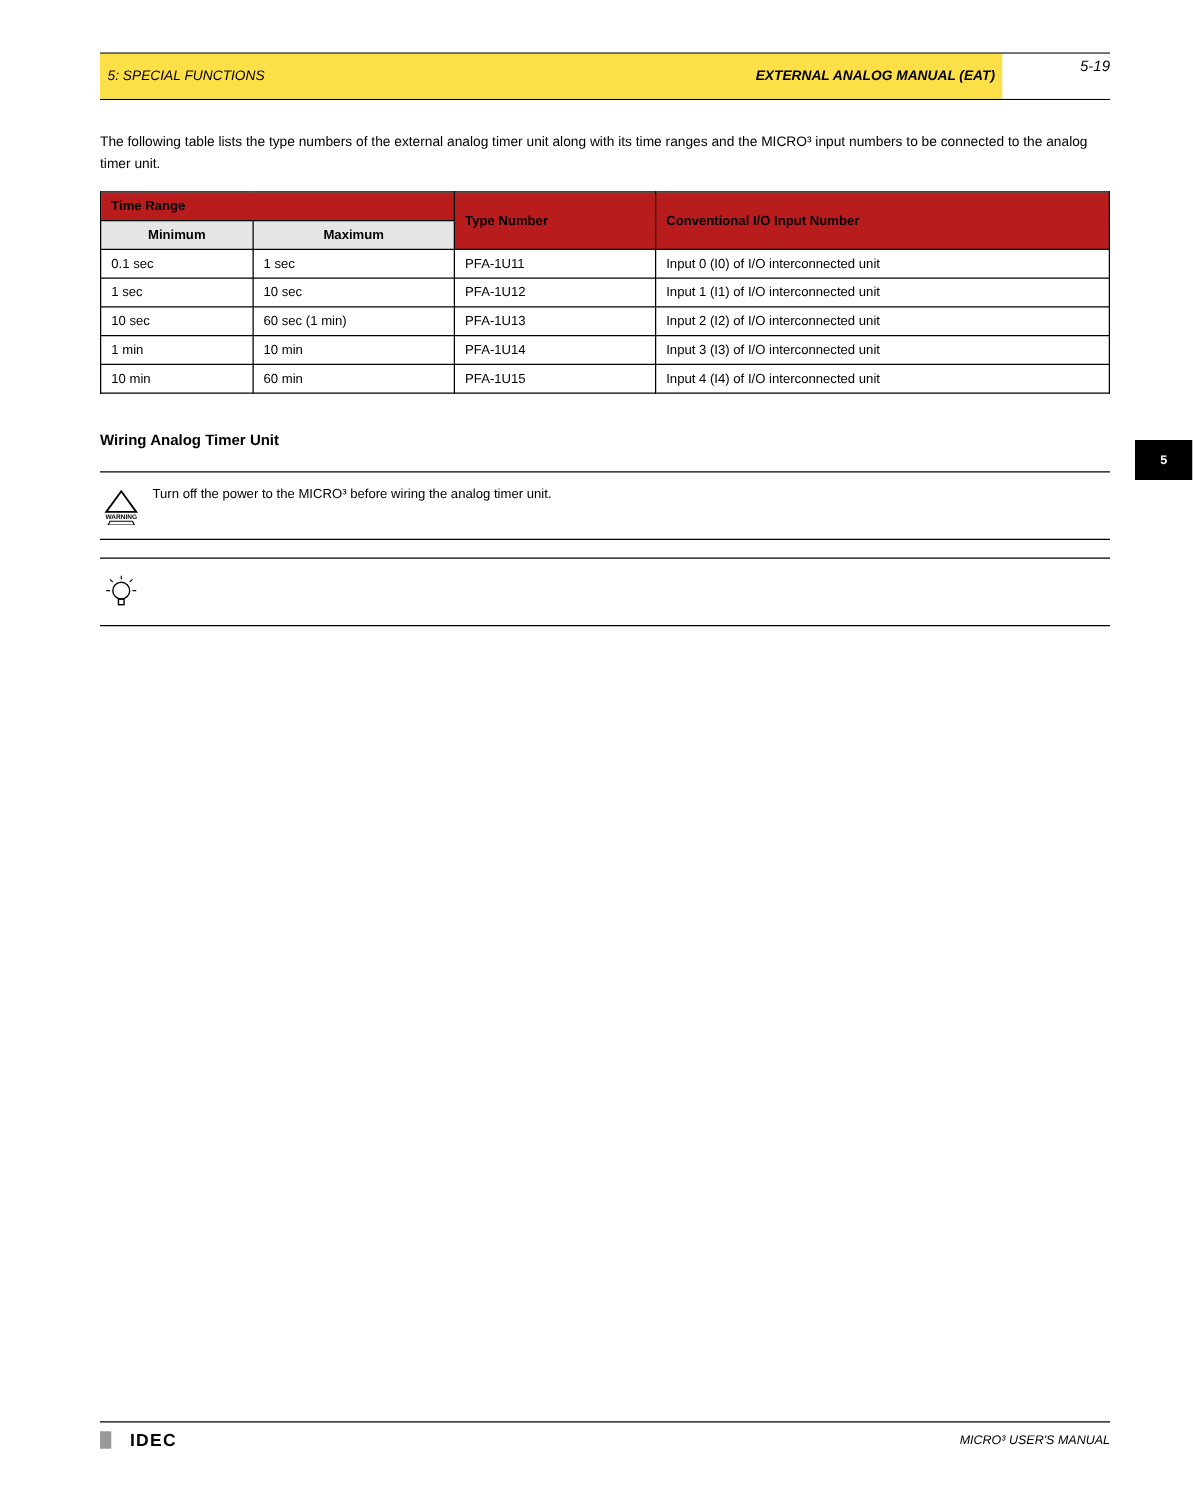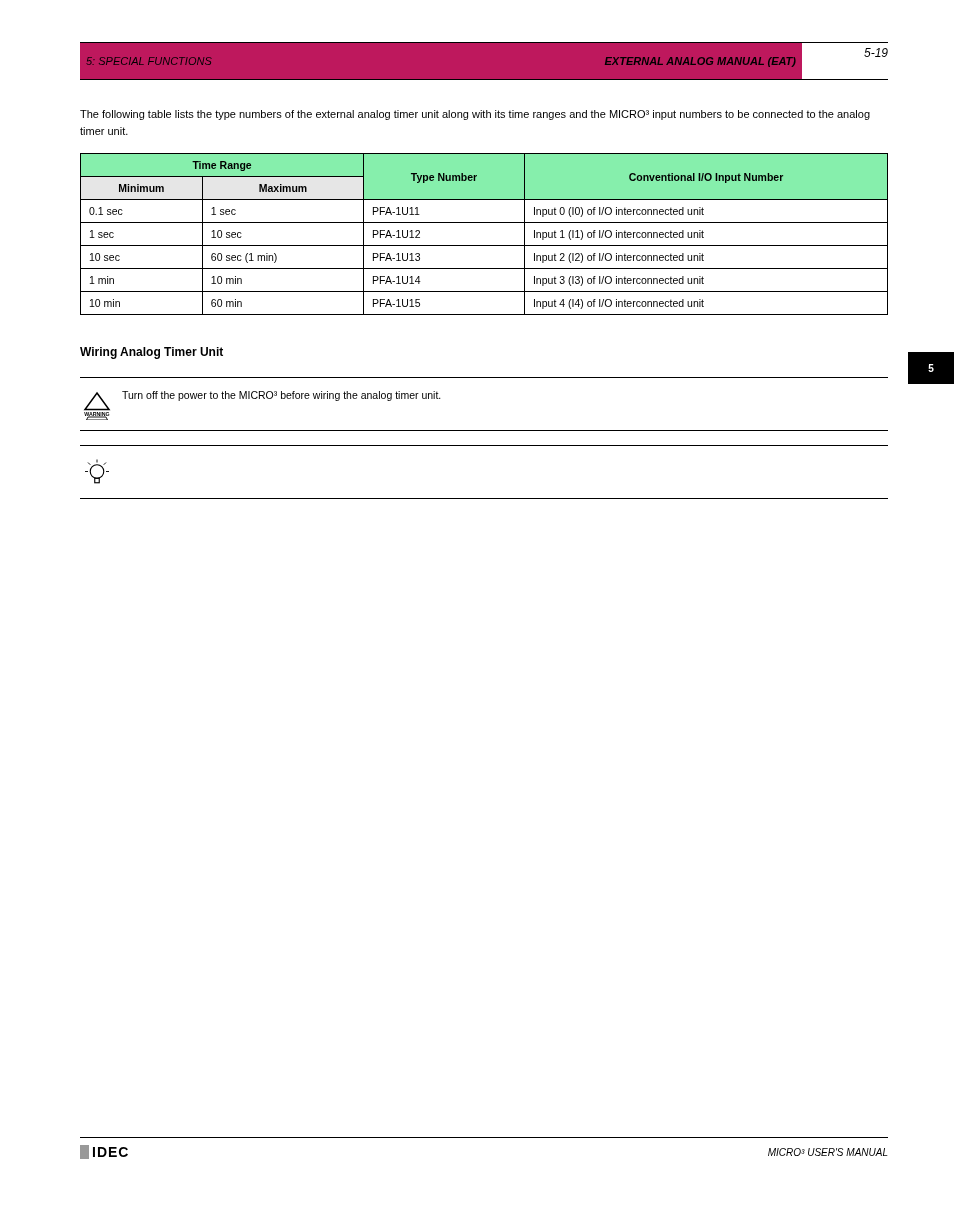--- a/index.html
+++ b/index.html
@@ -7,21 +7,21 @@
     width: 954px;
     height: 1206px;
     background: #fff;
     font-family: Arial, Helvetica, sans-serif;
     font-size: 11px;
     color: #000;
     position: relative;
     padding: 42px 66px 50px 80px;
   }
   .header-bar {
-    background: #be185d;
+    background: #fde047;
     height: 36px;
     display: flex;
     align-items: center;
     justify-content: space-between;
     padding: 0 6px;
     border-top: 1px solid #000;
     margin-bottom: 0;
   }
   .header-row {
     display: flex;
@@ -56,21 +56,21 @@
     margin-bottom: 8px;
   }
   th, td {
     border: 1px solid #000;
     padding: 5px 8px;
     text-align: left;
     font-size: 10.5px;
     vertical-align: middle;
   }
   th { background: #e6e6e6; font-weight: bold; }
-  .ttl { background: #86efac; font-weight: bold; text-align: center; }
+  .ttl { background: #b91c1c; font-weight: bold; text-align: left; }
   .sub td { background: #e6e6e6; font-weight: bold; text-align: center; }
   .subhead {
     font-weight: bold;
     font-size: 12px;
     margin: 30px 0 8px 0;
   }
   .divider { border-top: 1px solid #000; margin: 18px 0 4px 0; }
   .callout {
     display: flex;
     align-items: flex-start;
@@ -94,21 +94,21 @@
     bottom: 46px;
     left: 80px;
     right: 66px;
     border-top: 1px solid #000;
     padding-top: 6px;
     display: flex;
     align-items: center;
     justify-content: space-between;
   }
   .footer .logo {
-    display: flex; align-items: center; gap: 3px;
+    display: flex; align-items: center; gap: 15px;
     font-family: Arial Black, Arial, sans-serif;
     font-weight: 900; font-size: 14px; letter-spacing: 1px;
   }
   .footer .logo-box { width: 9px; height: 14px; background: #999; }
   .footer .right-small { font-size: 10px; font-style: italic; text-align: right; }
   .page-num {
     position: absolute;
     right: 66px;
     top: 46px;
     font-style: italic;

